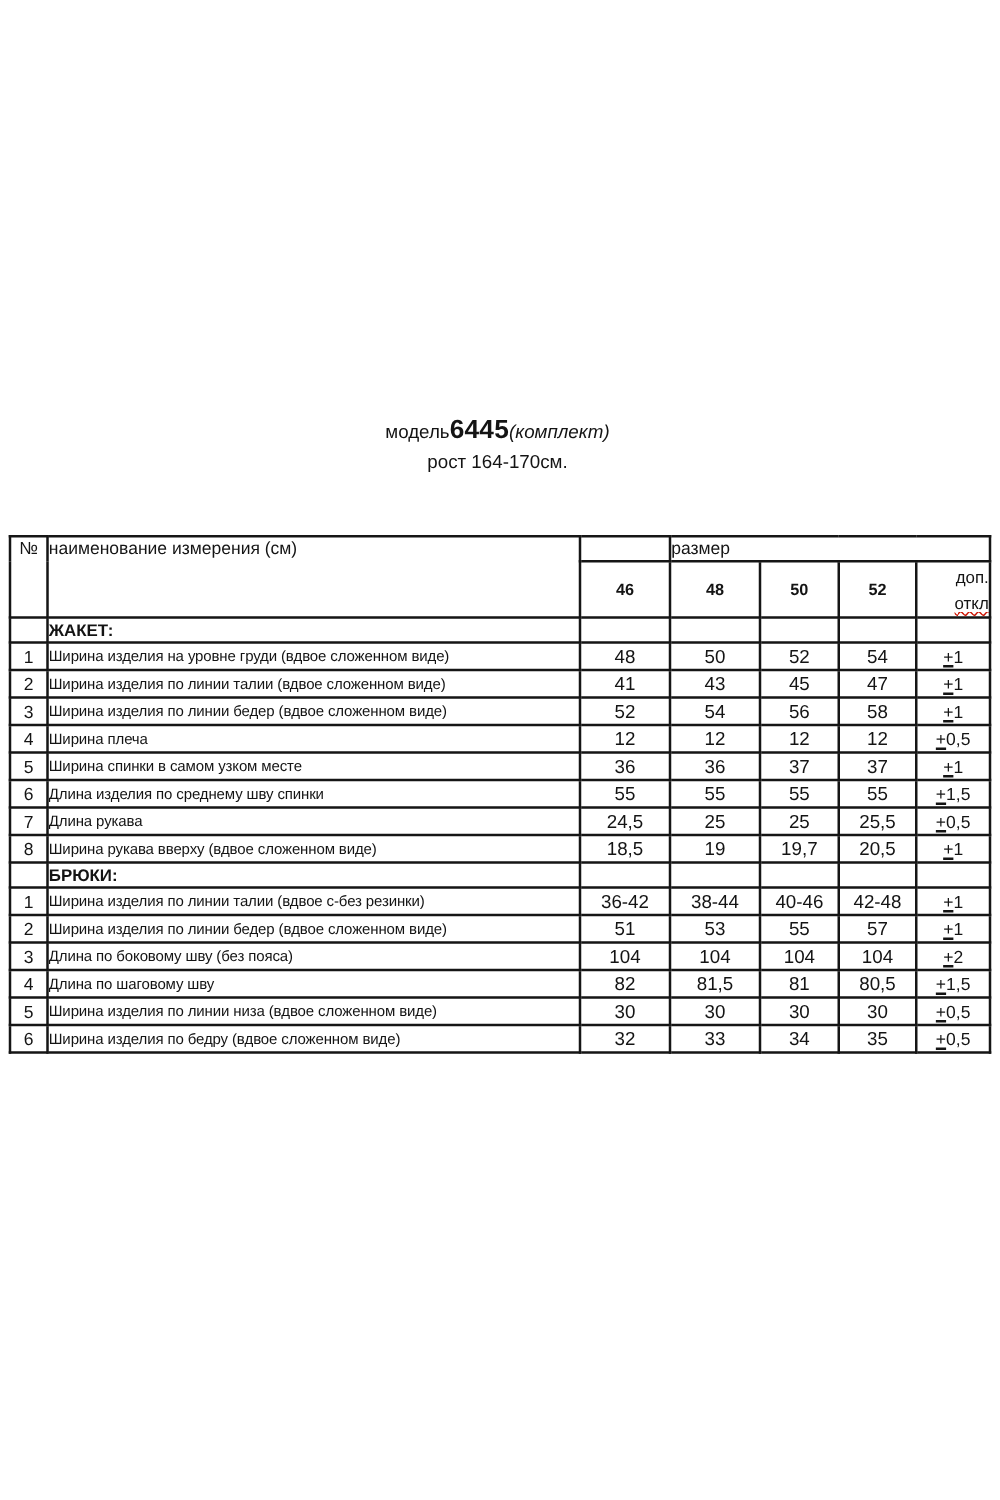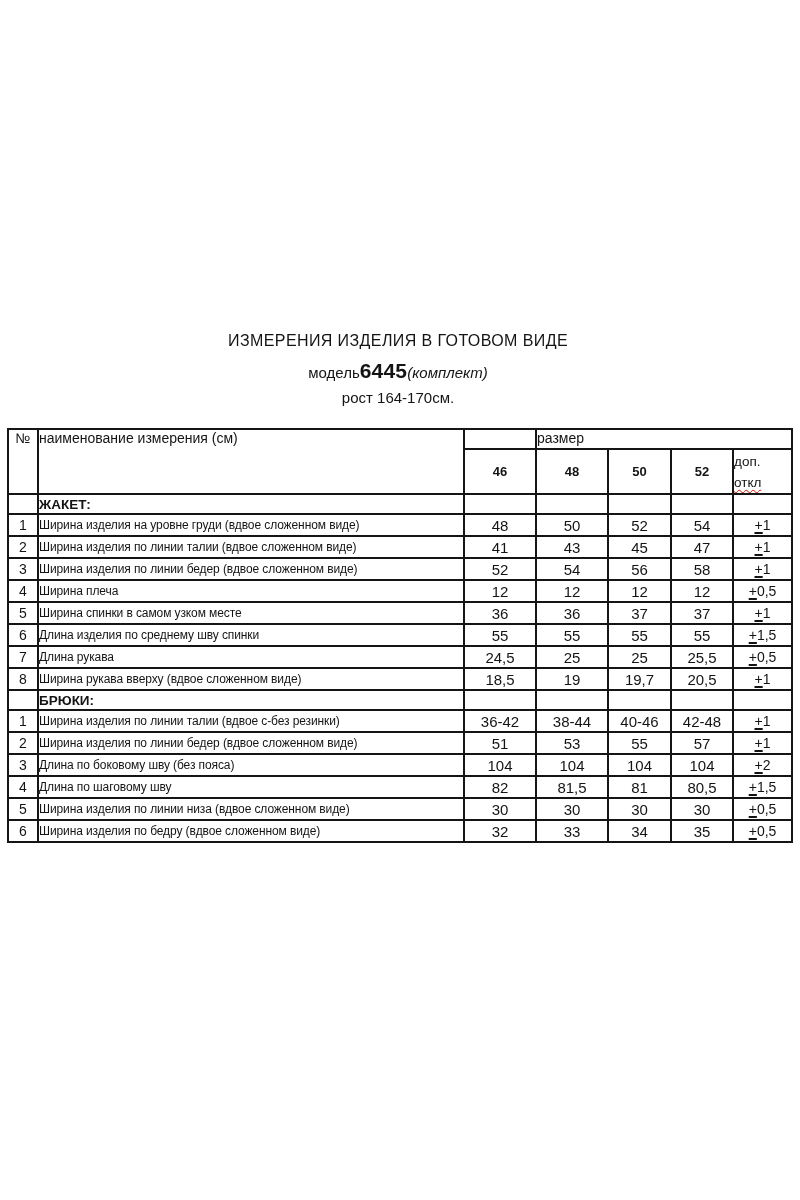--- a/index.html
+++ b/index.html
@@ -36,21 +36,21 @@
     overflow: hidden;
     white-space: nowrap;
   }
   .th-num   { vertical-align: top; font-weight: normal; font-size: 14px; padding-top: 2px; text-align: center; }
   .th-name  { vertical-align: top; font-weight: normal; font-size: 14px; padding-top: 2px; text-align: left; }
   .th-spacer { }
   .th-size-group { vertical-align: top; font-weight: normal; font-size: 14px; padding-top: 1px; text-align: left; }
   tr.h1 { height: 20px; }
   tr.h2 { height: 45px; }
   .th-size { font-size: 13px; font-weight: bold; text-align: center; vertical-align: middle; }
-  .th-tol  { font-weight: normal; font-size: 13.5px; line-height: 21px; text-align: left; vertical-align: middle; }
+  .th-tol  { font-weight: normal; font-size: 13.5px; line-height: 21px; text-align: right; vertical-align: middle; }
 
   tr.section-row { height: 20px; }
   tr.data-row { height: 22px; }
   .c-num  { text-align: center; font-size: 14px; }
   .c-name { text-align: left; font-size: 12px; padding-left: 6px; letter-spacing: -0.1px; }
   .section-label { font-weight: bold; font-size: 13.5px; letter-spacing: 0; }
   .c-val  { text-align: center; font-size: 15px; }
   .c-tol  { text-align: center; font-size: 14px; }
 
   .plus-u { text-decoration: underline; text-decoration-thickness: 1.5px; text-underline-offset: 2px; }
@@ -59,21 +59,20 @@
     text-decoration-style: wavy;
     text-decoration-color: #cc1100;
     text-decoration-thickness: 1px;
     text-underline-offset: 2px;
   }
 </style>
 </head>
 <body>
 
 <div class="titles">
-  <div class="title-line1">ИЗМЕРЕНИЯ ИЗДЕЛИЯ В ГОТОВОМ ВИДЕ</div>
   <div class="title-line2"><span>модель</span><span class="model-number">6445</span><span class="model-suffix">(комплект)</span></div>
   <div class="title-line3">рост 164-170см.</div>
 </div>
 
 <table class="meas">
   <colgroup>
     <col style="width:30px">
       <col style="width:426px">
       <col style="width:72px">
     <col style="width:72px">

